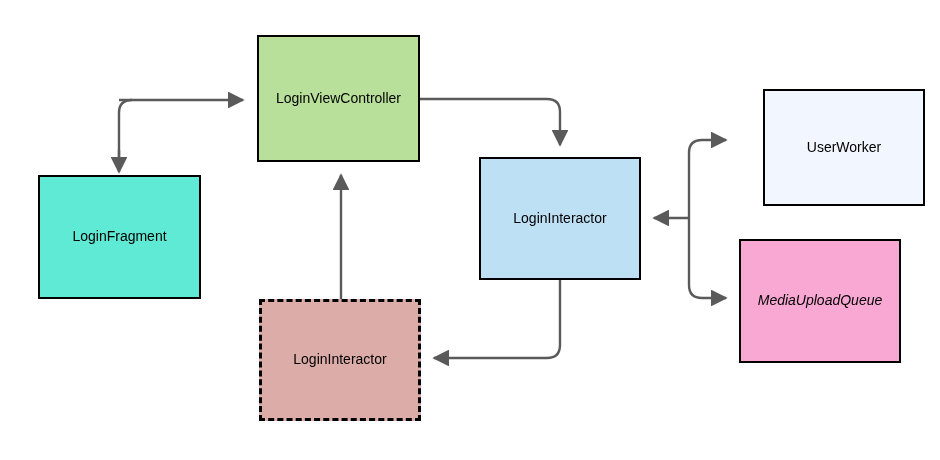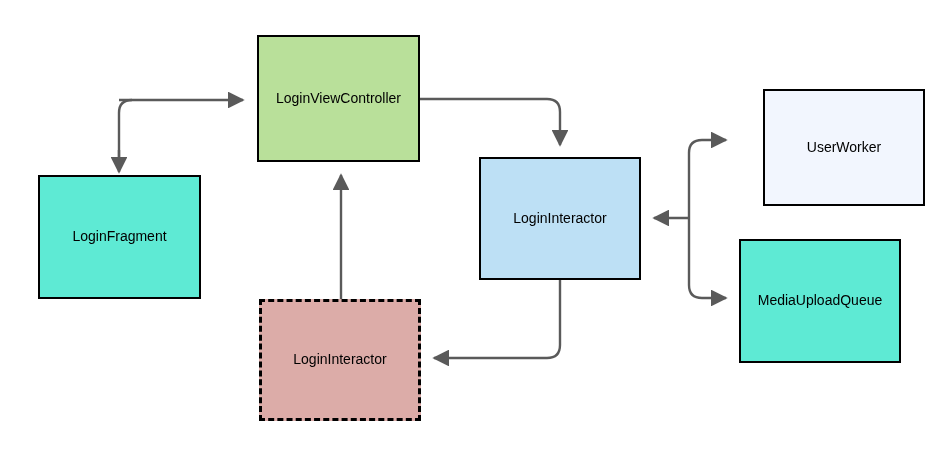--- a/index.html
+++ b/index.html
@@ -92,17 +92,17 @@
   </div>
 
   <div class="node dashed" style="left:259px; top:299px; width:162px; height:122px; background:#dcaca8;">
     <span class="node-label">LoginInteractor</span>
   </div>
 
   <div class="node" style="left:739px; top:89px; width:162px; height:117px; background:#f2f6fe;margin-left:24px;">
     <span class="node-label">UserWorker</span>
   </div>
 
-  <div class="node" style="left:739px; top:239px; width:162px; height:124px; background:#5eead4;">
+  <div class="node" style="left:739px; top:239px; width:162px; height:124px; background:#f9a8d4;font-style:italic;">
     <span class="node-label">MediaUploadQueue</span>
   </div>
 
 </div>
 
 </body></html>

